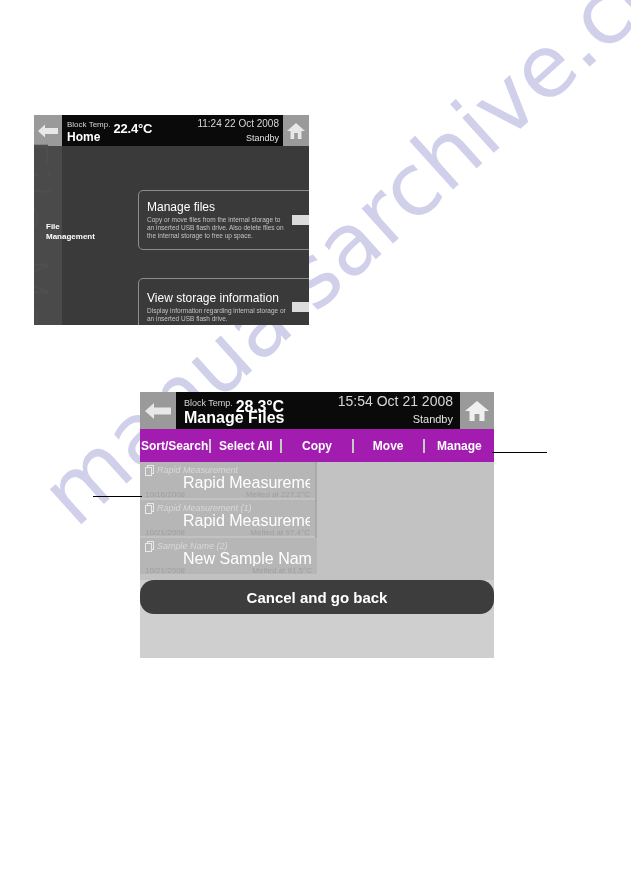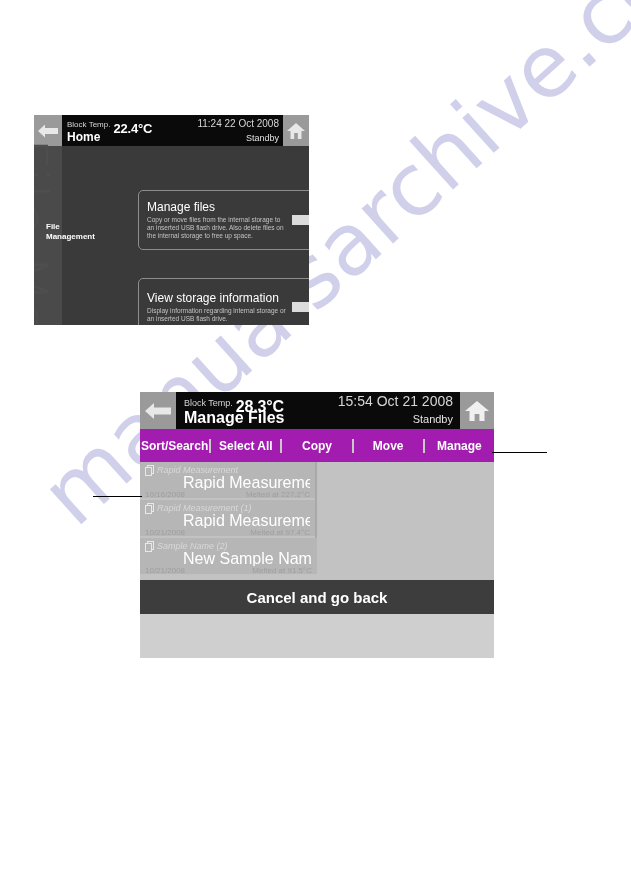--- a/index.html
+++ b/index.html
@@ -311,20 +311,21 @@
 
   .cancel-bar {
     height: 34px;
     background: #3d3d3d;
     display: flex;
     align-items: center;
     justify-content: center;
     color: #ffffff;
     font-size: 15px;
     font-weight: bold;
+    border-radius: 14px;
   }
 
   
   .leader {
     position: absolute;
     background: #000000;
     height: 1px;
     z-index: 20;
   }
   #leader-left { left: 93px; top: 496px; width: 49px; }

